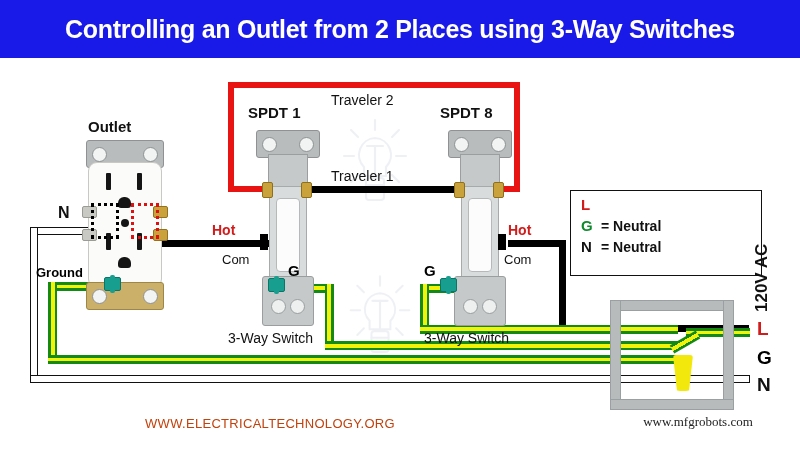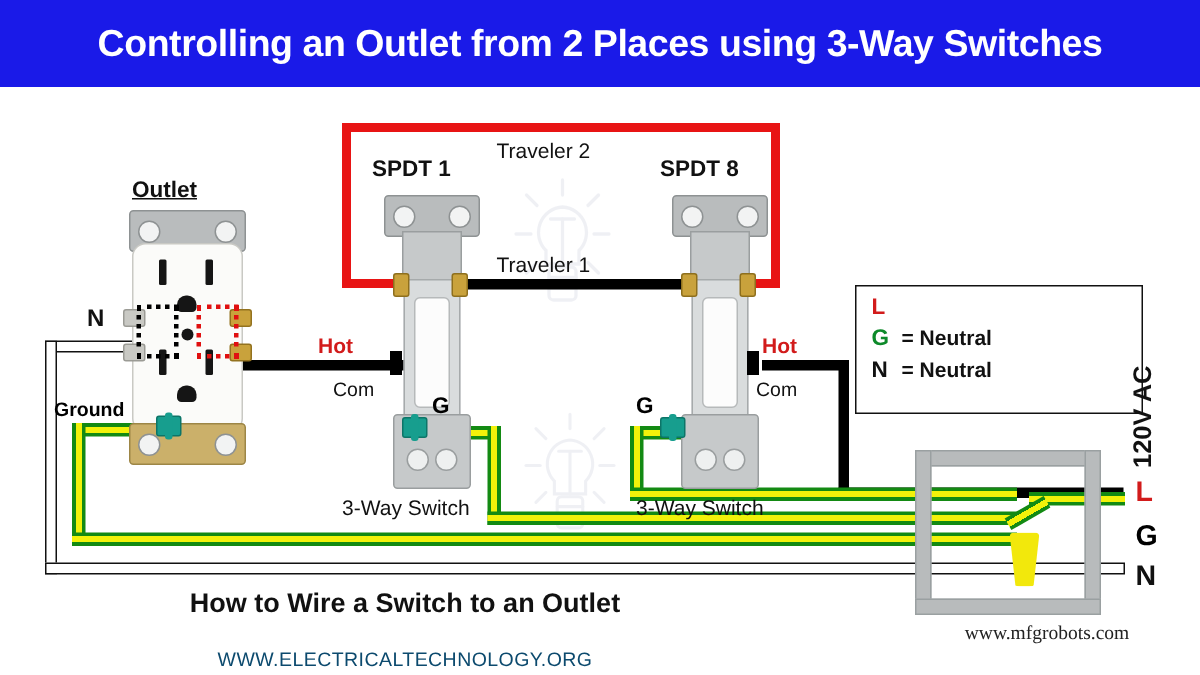--- a/index.html
+++ b/index.html
@@ -100,21 +100,21 @@
   .jbox{position:absolute;left:610px;top:300px;width:122px;height:108px;}
   .jb-side{position:absolute;background:#b8bbbc;border:1px solid #9aa0a1;}
   .wirenut{position:absolute;left:673px;top:355px;width:20px;height:36px;
            background:#f2e80c;border-radius:3px 3px 7px 7px;
            clip-path:polygon(0 0,100% 0,80% 100%,20% 100%);}
 
   
   .foot1{position:absolute;left:0;top:392px;width:540px;text-align:center;
          font-size:18px;font-weight:bold;color:#111;}
   .foot2{position:absolute;left:0;top:416px;width:540px;text-align:center;
-         font-size:13px;color:#0c4a6e;letter-spacing:.3px;margin-top:16px;}
+         font-size:13px;color:#c2410c;letter-spacing:.3px;}
   .foot3{position:absolute;left:600px;top:414px;width:196px;text-align:center;
          font-size:13px;color:#222;font-family:"Liberation Serif",serif;}
   .vac{position:absolute;left:752px;top:312px;font-size:17px;font-weight:bold;
        color:#111;transform:rotate(-90deg);transform-origin:left top;
        white-space:nowrap;}
 </style>
 </head>
 <body>
 
 <div id="stage">
@@ -182,21 +182,21 @@
   <div class="gnd-v" style="left:325px;top:284px;height:66px;"></div>
   <div class="gnd-h" style="left:325px;top:341px;width:353px;"></div>
 
   <div class="gnd-h" style="left:420px;top:284px;width:40px;"></div>
   <div class="gnd-v" style="left:420px;top:284px;height:50px;"></div>
   <div class="gnd-h" style="left:420px;top:325px;width:258px;"></div>
 
   <div class="gnd-h" style="left:686px;top:328px;width:64px;"></div>
   <div class="gnd-h" style="left:668px;top:330px;width:30px;transform:rotate(-30deg);transform-origin:right center;"></div>
 
-  <div class="lbl bold" style="left:88px;top:118px;font-size:15px;text-decoration:underline;">Outlet</div>
+  <div class="lbl bold" style="left:88px;top:118px;font-size:15px;">Outlet</div>
   <div class="lbl bold" style="left:58px;top:204px;font-size:16px;">N</div>
   <div class="lbl green" style="left:36px;top:265px;font-size:13px;">Ground</div>
 
   <div class="outlet">
     <div class="out-strap" style="top:0;">
       <div class="hole" style="left:5px;"></div>
         <div class="hole" style="right:5px;"></div>
     </div>
     <div class="out-body">
       <div class="face" style="top:6px;">
@@ -294,17 +294,16 @@
     <div class="jb-side" style="left:113px;top:0;width:9px;height:108px;"></div>
     <div class="jb-side" style="left:0;top:99px;width:122px;height:9px;"></div>
   </div>
   <div class="wirenut"></div>
 
   <div class="lbl red" style="left:757px;top:318px;font-size:19px;">L</div>
   <div class="lbl green" style="left:757px;top:347px;font-size:19px;">G</div>
   <div class="lbl bold" style="left:757px;top:374px;font-size:19px;">N</div>
   <div class="vac">120V AC</div>
 
-  <div class="foot1">How to Wire a Switch to an Outlet</div>
   <div class="foot2">WWW.ELECTRICALTECHNOLOGY.ORG</div>
   <div class="foot3">www.mfgrobots.com</div>
 
 </div>
 
 </body></html>

